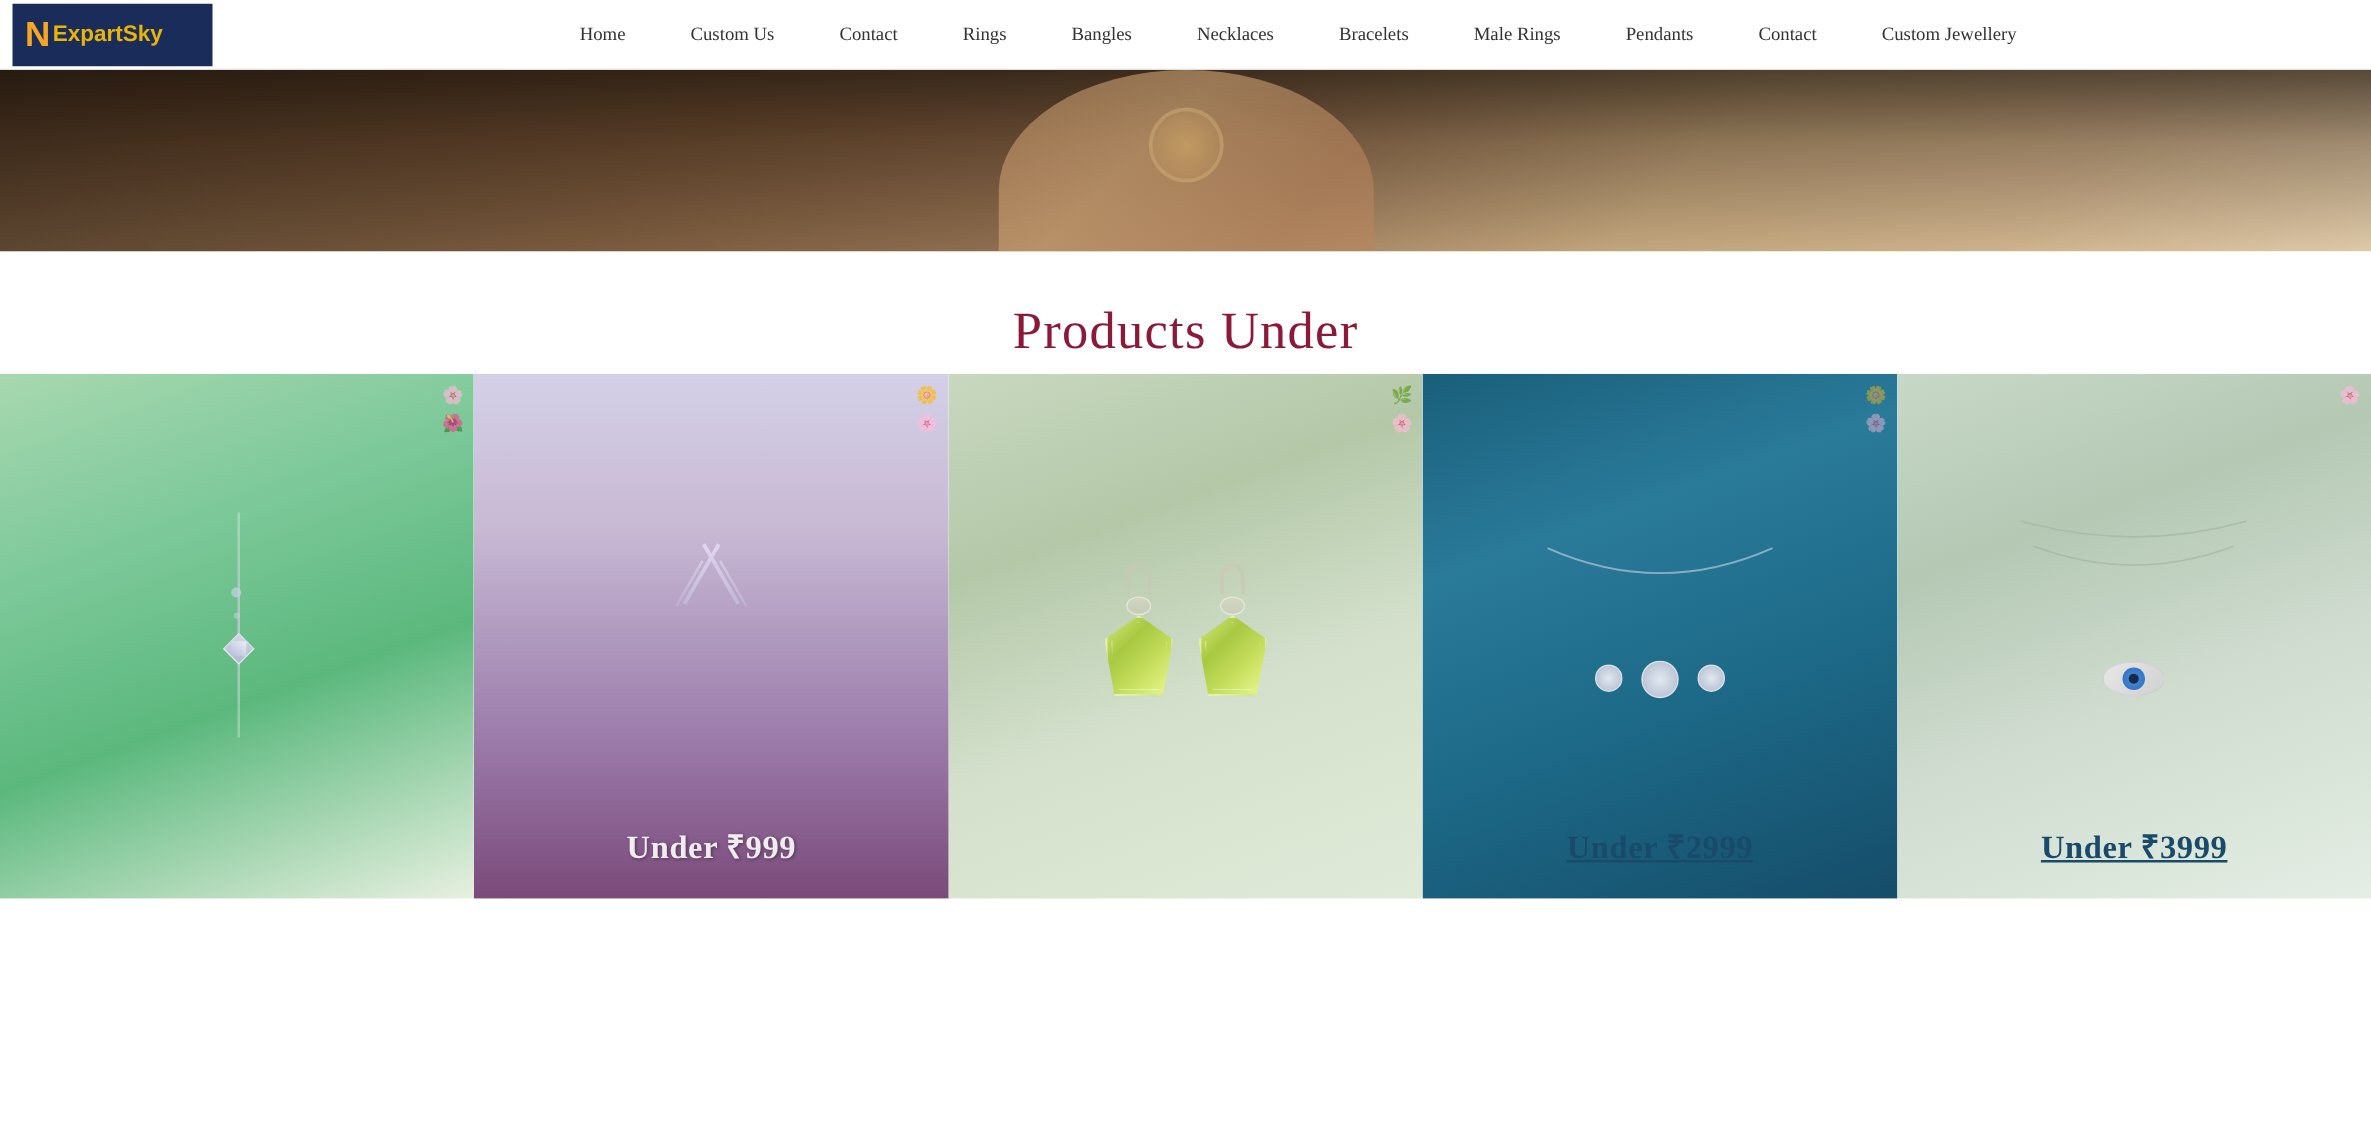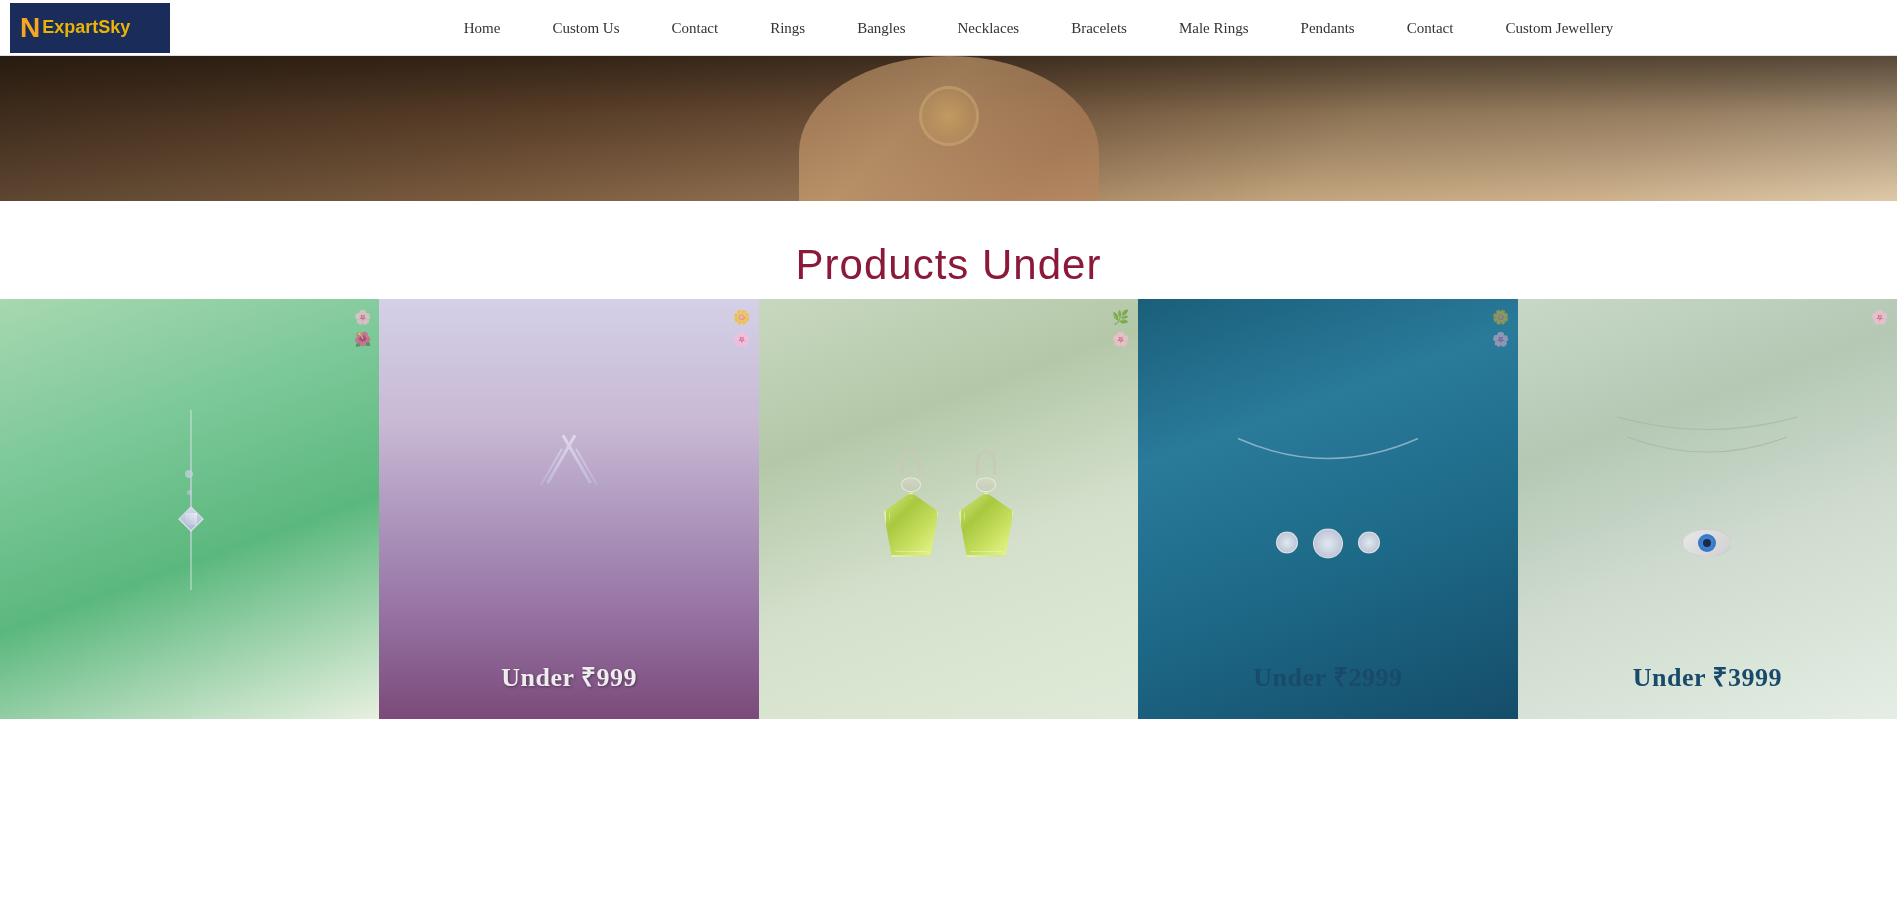--- a/index.html
+++ b/index.html
@@ -102,21 +102,21 @@
     
     .products-section {
       padding: 40px 0 0 0;
       text-align: center;
       background: #ffffff;
     }
 
     .products-title {
       font-size: 42px;
       color: #8b1a3a;
-      font-family: Liberation Sans, sans-serif;
+      font-family: Liberation Serif, serif;
       font-weight: normal;
       letter-spacing: 1px;
       margin-bottom: 10px;
     }
 
     .products-subtitle {
       font-size: 16px;
       color: #555555;
       font-family: Georgia, serif;
       font-style: italic;
@@ -324,20 +324,21 @@
       color: rgba(255,255,255,0.9);
       text-shadow: 1px 1px 3px rgba(0,0,0,0.4);
     }
 
     .price-label.dark-maroon {
       color: #5a1a3a;
     }
 
     .price-label.dark-teal {
       color: #1a4a6a;
+      text-decoration: underline;
     }
 
     
     .flowers-decor {
       position: absolute;
       top: 8px;
       right: 8px;
       font-size: 14px;
       opacity: 0.65;
       line-height: 1.6;

